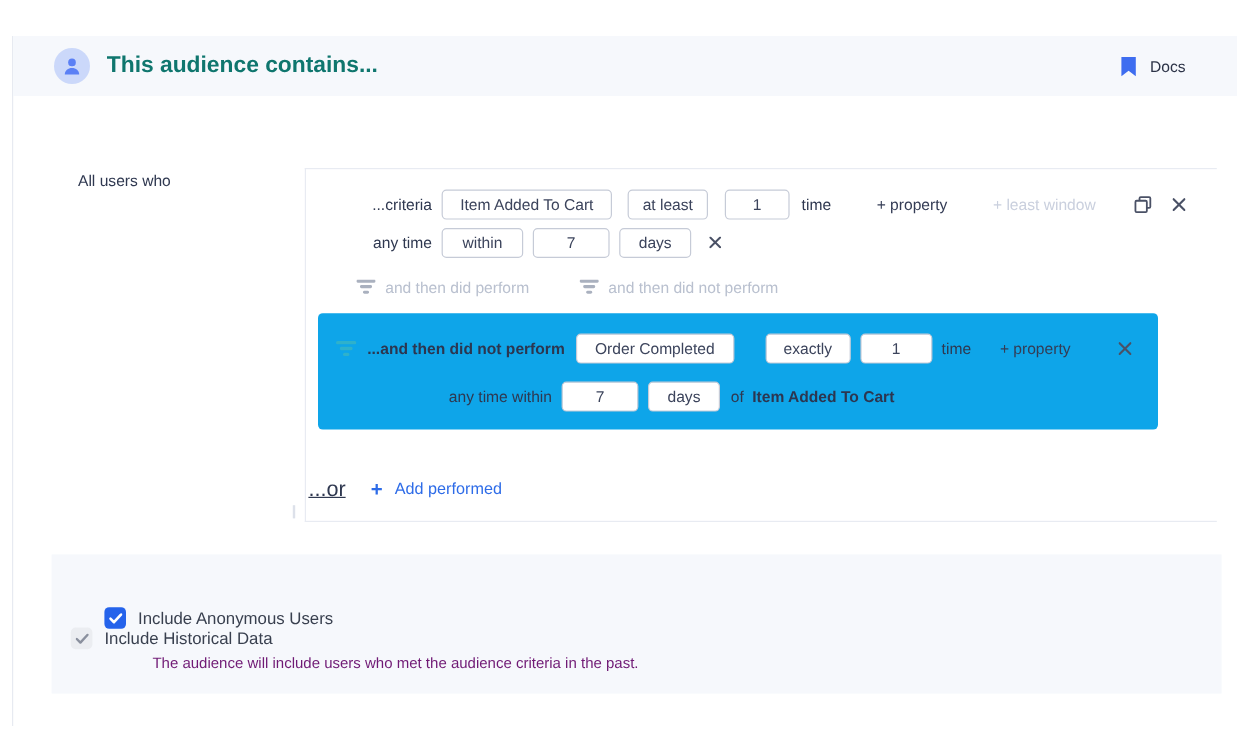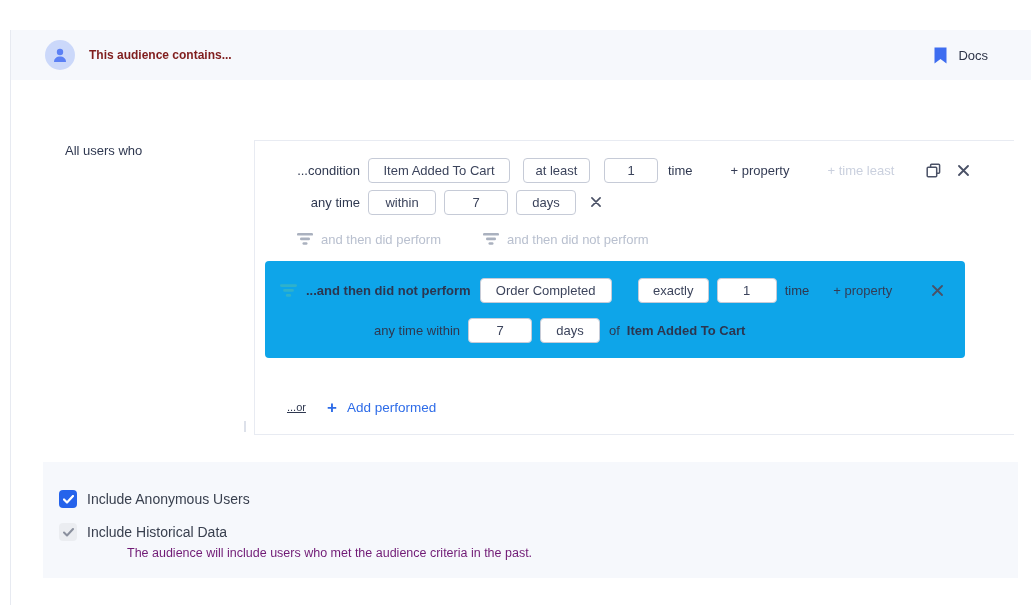--- a/index.html
+++ b/index.html
@@ -7,21 +7,21 @@
     font-family:"Liberation Sans", sans-serif; }
   body { position:relative; overflow:hidden; }
 
   .container { position:absolute; left:10px; top:30px; width:1021px; height:575px;
     background:#ffffff; border-left:1px solid #e7eaf1; }
 
   .header { position:absolute; left:0; top:0; width:100%; height:50px;
     background:#f6f8fc; display:flex; align-items:center; padding:0 0 0 34px; }
   .avatar { width:30px; height:30px; border-radius:50%; background:#cbd8fa;
     display:flex; align-items:center; justify-content:center; overflow:hidden; }
-  .header-title { margin-left:14px; font-size:12px; font-weight:700; color:#7f1d1d; }
+  .header-title { margin-left:14px; font-size:19px; font-weight:700; color:#0f766e; }
   .docs { margin-left:auto; margin-right:43px; display:flex; align-items:center; gap:11px;
     cursor:pointer; }
   .docs-label { font-size:13px; font-weight:400; color:#2c3347; }
 
   .all-users-label { position:absolute; left:54px; top:113px; font-size:13px; color:#2f3850; }
 
   .card { position:absolute; left:243px; top:110px; width:760px; height:295px;
     border:1px solid #e8ebf2; border-right:none; background:#fff; }
   .crow { position:absolute; left:0; right:0; display:flex; align-items:center; height:26px; }
   .rlabel { font-size:13px; color:#2f3850; text-align:right; }
@@ -39,21 +39,21 @@
 
   .seq-option { display:flex; align-items:center; gap:8px; font-size:13px; color:#b9c0cf;
     cursor:pointer; }
 
   .subcard { position:absolute; left:10px; top:120px; width:700px; height:97px;
     background:#0ea5e9; border-radius:4px; }
   .sub-label { font-size:13px; font-weight:600; color:#2c3650; }
   .of-event { font-size:13px; font-weight:600; color:#2c3650; }
 
   .or-row { position:absolute; left:0; top:255px; display:flex; align-items:center; height:22px; }
-  .or-label { margin-left:32px; font-size:11px; color:#2f3850;text-decoration:underline; }
+  .or-label { margin-left:2px; font-size:18px; color:#2f3850;text-decoration:underline; }
   .plus-glyph { margin-left:21px; color:#2e6ce8; font-size:17px; font-weight:600; line-height:1;
     cursor:pointer; }
   .add-condition { margin-left:10px; font-size:13.5px; color:#2e6ce8; cursor:pointer; }
 
   .connector-tick { position:absolute; left:243px; top:421px; width:2px; height:11px;
     background:#dde1ea; }
 
   .settings { position:absolute; left:42px; top:462px; width:975px; height:116px;
     background:#f6f8fc; }
   .setting-row { position:absolute; left:16px; display:flex; align-items:center; gap:10px; }
@@ -83,27 +83,27 @@
       </svg>
       <span class="docs-label">Docs</span>
     </div>
   </div>
 
   <div class="all-users-label">All users who</div>
 
   <div class="card">
 
     <div class="crow" style="top:16px;">
-      <span class="rlabel w105">...condition</span>
+      <span class="rlabel w105">...criteria</span>
       <button class="chip" style="margin-left:8px; width:142px;">Item Added To Cart</button>
       <button class="chip" style="margin-left:13px; width:67px;">at least</button>
       <input class="num-input" style="margin-left: 14px; width: 54px;" value="1">
       <span class="plain" style="margin-left:10px;">time</span>
       <span class="adder" style="margin-left:38px;">+ property</span>
-      <span class="adder-disabled" style="margin-left:38px;">+ time least</span>
+      <span class="adder-disabled" style="margin-left:38px;">+ least window</span>
       <button class="xbtn" style="margin-left:30px;">
         <svg width="15" height="15" viewBox="0 0 15 15">
           <rect x="1.2" y="4.3" width="9.5" height="9.5" rx="1" fill="none" stroke="#4a5166" stroke-width="1.5"></rect>
           <path d="M4.6 4.3 V2.2 a1 1 0 0 1 1 -1 h7 a1 1 0 0 1 1 1 v7 a1 1 0 0 1 -1 1 h-1.9" fill="none" stroke="#4a5166" stroke-width="1.5"></path>
         </svg>
       </button>
       <button class="xbtn" style="margin-left:13px;">
         <svg width="11" height="11" viewBox="0 0 11 11">
           <path d="M1 1 L10 10 M10 1 L1 10" stroke="#4a5166" stroke-width="1.8" stroke-linecap="round"></path>
         </svg>
@@ -172,21 +172,21 @@
     <div class="or-row">
       <span class="or-label">...or</span>
       <span class="plus-glyph">+</span>
       <span class="add-condition">Add performed</span>
     </div>
   </div>
 
   <div class="connector-tick" style="left:233px; top:391px;"></div>
 
   <div class="settings" style="left:32px; top:432px;">
-    <div class="setting-row" style="top:28px;">
+    <div class="setting-row" style="top:44px;margin-left:28px;">
       <div class="checkbox checked">
         <svg width="11" height="9" viewBox="0 0 11 9">
           <path d="M1 4.5 L4 7.5 L10 1" fill="none" stroke="#ffffff" stroke-width="2.2" stroke-linecap="round" stroke-linejoin="round"></path>
         </svg>
       </div>
       <span class="setting-label">Include Anonymous Users</span>
     </div>
     <div class="setting-row" style="top:61px;">
       <div class="checkbox disabled">
         <svg width="11" height="9" viewBox="0 0 11 9">

